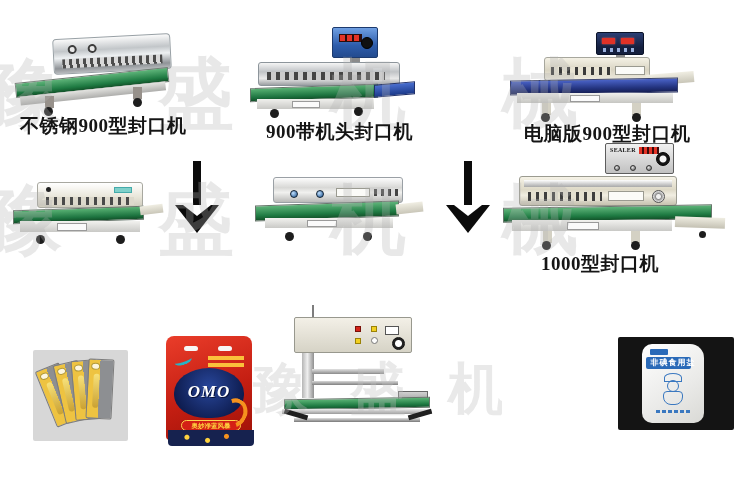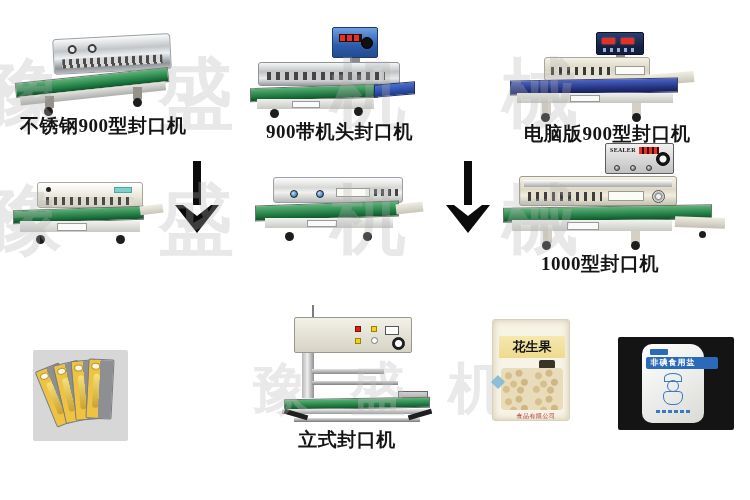--- a/index.html
+++ b/index.html
@@ -168,21 +168,21 @@
   #ppeanut .titleband{left:6px;top:16px;width:66px;height:22px;background:linear-gradient(#f6e8ae,#eeda8e);}
   #ppeanut .title{left:0;top:0;width:66px;text-align:center;font-size:13px;line-height:22px;font-weight:700;color:#141414;}
   #ppeanut .subtag{left:46px;top:40px;width:16px;height:9px;background:#3a3427;border-radius:2px;}
   #ppeanut .nuts{left:8px;top:48px;width:62px;height:42px;border-radius:4px;background-color:#e9dcba;background-image:radial-gradient(circle at 25% 30%,#d7bf8e 0 3px,rgba(0,0,0,0) 4px),radial-gradient(circle at 60% 20%,#d2b987 0 3px,rgba(0,0,0,0) 4px),radial-gradient(circle at 42% 62%,#d7bf8e 0 3px,rgba(0,0,0,0) 4px),radial-gradient(circle at 78% 55%,#cfb682 0 3px,rgba(0,0,0,0) 4px),radial-gradient(circle at 18% 82%,#d7bf8e 0 3px,rgba(0,0,0,0) 4px),radial-gradient(circle at 65% 85%,#d2b987 0 3px,rgba(0,0,0,0) 4px);background-size:30px 26px;}
   #ppeanut .diamond{left:0px;top:57px;width:10px;height:10px;background:#7ab6d8;transform:rotate(45deg);opacity:.85;}
   #ppeanut .footer{left:4px;top:92px;width:78px;text-align:center;font-size:6px;color:#b3342c;letter-spacing:0.5px;}
 
   #psalt{left:618px;top:337px;width:116px;height:93px;background:#141414;border-radius:2px;}
   #psalt .bag{left:24px;top:7px;width:62px;height:79px;border-radius:10px 14px 10px 10px;background:linear-gradient(145deg,#ffffff,#eaeae8 60%,#d9d9d5);}
   #psalt .logo{left:8px;top:5px;width:18px;height:6px;background:#2a6ab8;border-radius:1px;}
-  #psalt .band{left:4px;top:13px;width:72px;height:12px;background:#2a6ab8;border-radius:2px;}
+  #psalt .band{left:4px;top:13px;width:45px;height:12px;background:#2a6ab8;border-radius:2px;}
   #psalt .bandtext{left:0;top:0;width:54px;text-align:center;font-size:8px;line-height:12px;font-weight:700;color:#ffffff;letter-spacing:1px;}
   #psalt .chef-hat{left:22px;top:29px;width:18px;height:9px;border:1.5px solid #3a78c0;border-radius:50% 50% 0 0;}
   #psalt .chef-head{left:25px;top:36px;width:12px;height:12px;border:1.5px solid #3a78c0;border-radius:50%;}
   #psalt .chef-body{left:21px;top:47px;width:20px;height:14px;border:1.5px solid #3a78c0;border-radius:4px 4px 8px 8px;}
   #psalt .subtext{left:14px;top:66px;width:34px;height:3px;background:repeating-linear-gradient(90deg,#3a78c0 0 4px,rgba(0,0,0,0) 4px 6px);}
 </style>
 </head>
 <body>
 
 <div id="canvas">
@@ -330,20 +330,35 @@
     <div class="fbag" id="fb3">
         <div class="flab"></div>
         <div class="fcorn"></div>
       </div>
     <div class="fbag" id="fb4">
         <div class="flab"></div>
         <div class="fcorn"></div>
       </div>
   </div>
 
+  <div class="photo" id="pomo">
+    <div class="body">
+      <div class="hole h1"></div>
+      <div class="hole h2"></div>
+      <div class="bird"></div>
+      <div class="slog"></div>
+      <div class="navy"></div>
+      <div class="omotext">OMO</div>
+      <div class="tagpill">
+          <div class="tagtext">奥妙净蓝风暴</div>
+        </div>
+      <div class="swirl"></div>
+      <div class="bband"></div>
+    </div>
+  </div>
 
   <div class="machine" id="vm">
     <div class="antenna"></div>
     <div class="headbox">
       <div class="btnR"></div>
       <div class="btnY1"></div>
       <div class="btnY2"></div>
       <div class="knobW"></div>
       <div class="meter"></div>
       <div class="gauge"></div>
@@ -351,33 +366,21 @@
     <div class="column"></div>
     <div class="arm1"></div>
     <div class="arm2"></div>
     <div class="motor"></div>
     <div class="belt"></div>
     <div class="frame"></div>
     <div class="crossbar"></div>
     <div class="footL"></div>
     <div class="footR"></div>
   </div>
-  <div class="caption" style="left:287px;top:427px;width:120px;">立式封口机</div>
-
-  <div class="photo" id="ppeanut">
-    <div class="bag">
-      <div class="titleband">
-          <div class="title">花生果</div>
-        </div>
-      <div class="subtag"></div>
-      <div class="nuts"></div>
-      <div class="diamond"></div>
-      <div class="footer">食品有限公司</div>
-    </div>
-  </div>
+
 
   <div class="photo" id="psalt">
     <div class="bag">
       <div class="logo"></div>
       <div class="band">
           <div class="bandtext">非碘食用盐</div>
         </div>
       <div class="chef-hat"></div>
       <div class="chef-head"></div>
       <div class="chef-body"></div>

